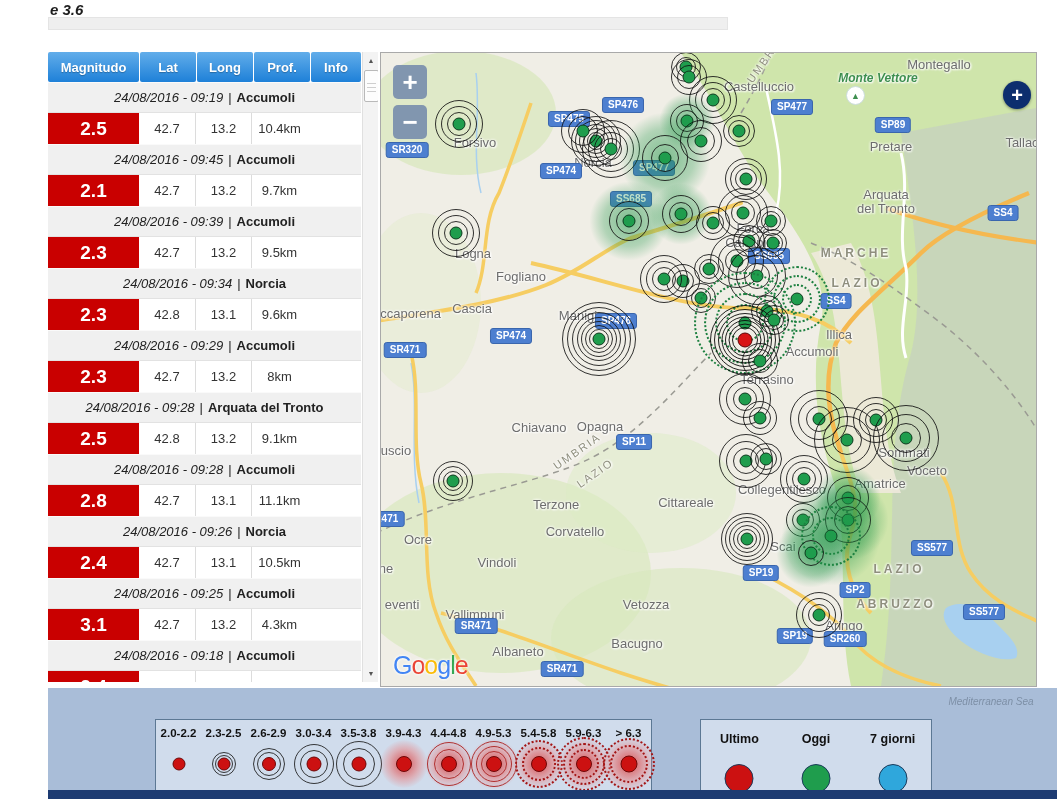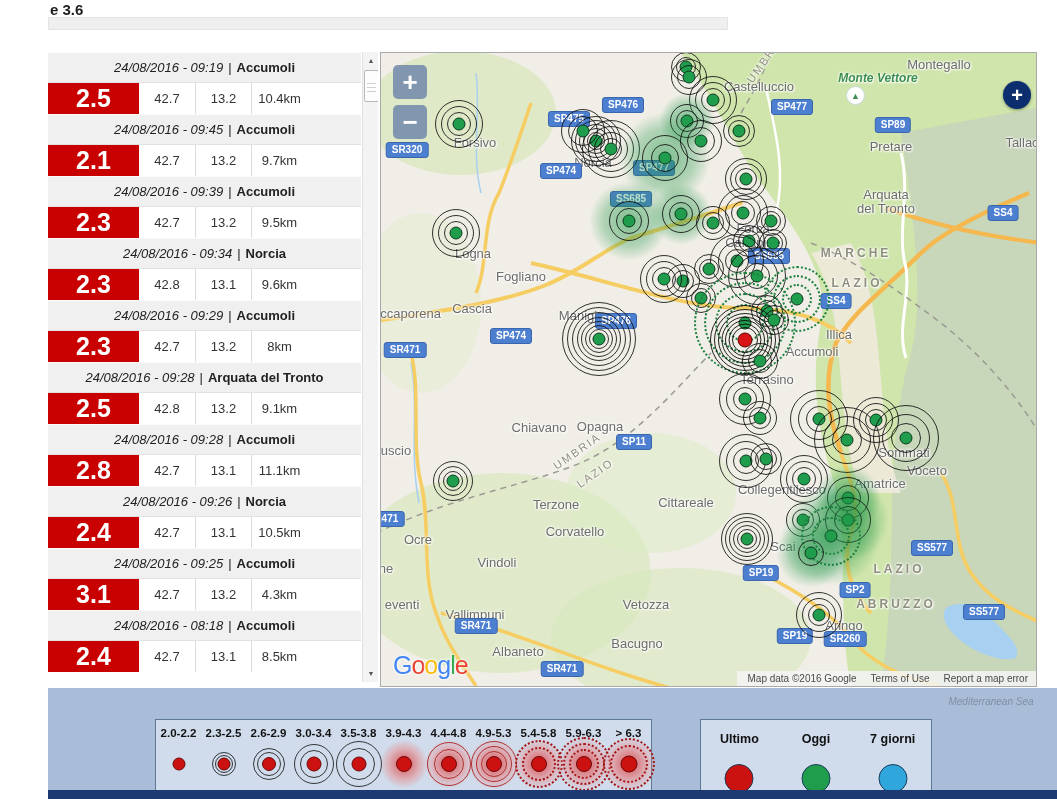--- a/index.html
+++ b/index.html
@@ -1,32 +1,32 @@
 <!DOCTYPE html>
 <html><head>
 <meta charset="utf-8">
 <style>
   html,body{margin:0;padding:0;width:1057px;height:799px;background:#fff;
     font-family:"Liberation Sans",sans-serif;overflow:hidden;position:relative;}
   .abs{position:absolute;}
   
-  .heading{left:50px;top:1px;font-size:15px;font-weight:bold;color:#1d1d1d;}
+  .heading{left:50px;top:1px;font-size:15px;font-style:italic;font-weight:bold;color:#1d1d1d;}
   .toprule{left:48px;top:17px;width:680px;height:13px;background:#efefef;border:1px solid #e4e4e4;box-sizing:border-box;}
   
   .panel{left:48px;top:52px;width:330px;height:630px;background:#fff;overflow:hidden;}
   .tbl{width:313px;}
   .thead{display:grid;grid-template-columns:91px 56px 56px 56px 50px;column-gap:1px;height:30px;}
   .th{background:linear-gradient(#62adea,#1e80d8);color:#fff;font-weight:bold;font-size:13px;
       display:flex;align-items:center;justify-content:center;border-radius:2px;text-shadow:0 1px 1px rgba(0,0,0,.25);}
   .daterow{height:29px;background:#f0f0f0;display:flex;align-items:center;justify-content:center;gap:5px;
       font-size:13px;color:#222;border-bottom:1px solid #e2e2e2;border-top:1px solid #fafafa;}
   .daterow .dt{font-style:italic;}
   .daterow .pl{font-weight:bold;}
   .datarow{height:31px;display:grid;grid-template-columns:91px 56px 56px 56px 50px;align-items:stretch;background:#fff;}
-  .mag{color:#fff;font-weight:bold;font-size:25px;display:flex;align-items:center;justify-content:center;}
+  .mag{color:#fff;font-weight:bold;font-size:19px;display:flex;align-items:center;justify-content:center;}
   .cell{font-size:13px;color:#333;display:flex;align-items:center;justify-content:center;}
   .sepline{border-left:1px solid #dcdcdc;}
   
   .sbar{left:314px;top:0;width:16px;height:630px;background:#f3f3f3;border-left:1px solid #e0e0e0;box-sizing:border-box;}
   .sbtn{width:16px;height:17px;font-size:7px;color:#555;display:flex;align-items:center;justify-content:center;background:#f3f3f3;}
   .sthumb{position:absolute;left:1px;top:18px;width:13px;height:30px;background:#fdfdfd;border:1px solid #b9b9b9;border-radius:2px;
       background-image:repeating-linear-gradient(#fdfdfd 0 3px,#cfcfcf 3px 4px);background-size:9px 12px;background-position:center;background-repeat:no-repeat;}
   .sbdn{position:absolute;bottom:0;}
   
   .map{left:380px;top:52px;width:655px;height:633px;border:1px solid #a9a9a9;box-sizing:content-box;
@@ -78,20 +78,27 @@
   .navy{position:absolute;left:0;top:102px;width:1009px;height:9px;background:#1d3b72;}
 </style>
 </head>
 <body>
 
 <div class="abs heading">e 3.6</div>
 <div class="abs toprule"></div>
 
 <div class="abs panel">
   <div class="tbl">
+    <div class="thead">
+        <div class="th">Magnitudo</div>
+        <div class="th">Lat</div>
+        <div class="th">Long</div>
+        <div class="th">Prof.</div>
+        <div class="th">Info</div>
+      </div>
     <div>
         <div class="daterow">
           <span class="dt">24/08/2016 - 09:19</span>
           <span class="sep">|</span>
           <span class="pl">Accumoli</span>
         </div>
         <div class="datarow">
           <div class="mag" style="background: rgb(201, 0, 0);">2.5</div>
           <div class="cell">42.7</div>
           <div class="cell sepline">13.2</div>
@@ -188,21 +195,21 @@
           <span class="pl">Accumoli</span>
         </div>
         <div class="datarow">
           <div class="mag" style="background: rgb(201, 0, 0);">3.1</div>
           <div class="cell">42.7</div>
           <div class="cell sepline">13.2</div>
           <div class="cell sepline">4.3km</div>
           <div class="cell"></div>
         </div>
         <div class="daterow">
-          <span class="dt">24/08/2016 - 08:18</span>
+          <span class="dt">24/08/2016 - 09:18</span>
           <span class="sep">|</span>
           <span class="pl">Accumoli</span>
         </div>
         <div class="datarow">
           <div class="mag" style="background: rgb(201, 0, 0);">2.4</div>
           <div class="cell">42.7</div>
           <div class="cell sepline">13.1</div>
           <div class="cell sepline">8.5km</div>
           <div class="cell"></div>
         </div>
@@ -614,25 +621,20 @@
         <div class="mk ring" style="height: 44px; width: 44px;"></div>
         <div class="mk dot" style="height: 13px; width: 13px; background: rgb(31, 157, 77); border: 1.5px solid rgb(13, 58, 30);"></div>
       </div>
     </div>
   <div class="abs gcontrol">
     <div class="gbtn">+</div>
     <div class="gbtn">−</div>
   </div>
   <div class="abs navyplus">+</div>
   <div class="abs glogo"><span style="color: rgb(66, 133, 244);">G</span><span style="color: rgb(234, 67, 53);">o</span><span style="color: rgb(251, 188, 5);">o</span><span style="color: rgb(66, 133, 244);">g</span><span style="color: rgb(52, 168, 83);">l</span><span style="color: rgb(234, 67, 53);">e</span></div>
-  <div class="abs attrib">
-    <span>Map data ©2016 Google</span>
-    <span>Terms of Use</span>
-    <span>Report a map error</span>
-  </div>
 </div>
 
 <div class="abs band">
   <div class="lbox" style="left:107px;width:497px;">
       <div class="mitem">
         <div class="mrange">2.0-2.2</div>
         <div class="mcirc">
           <div class="ldot" style="height: 11px; width: 11px; background: rgb(204, 17, 17);"></div>
         </div>
       </div>

